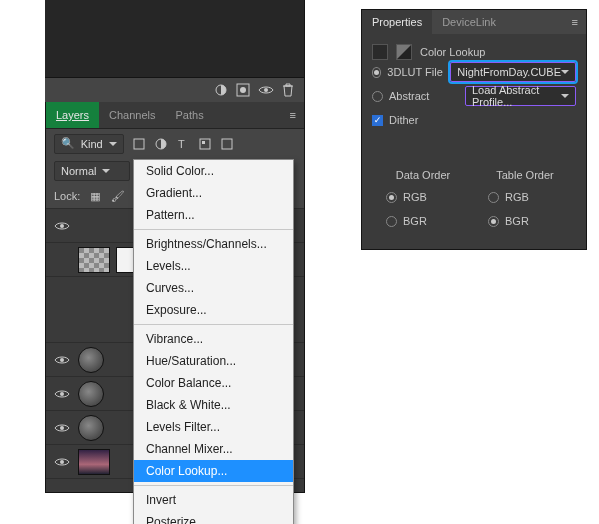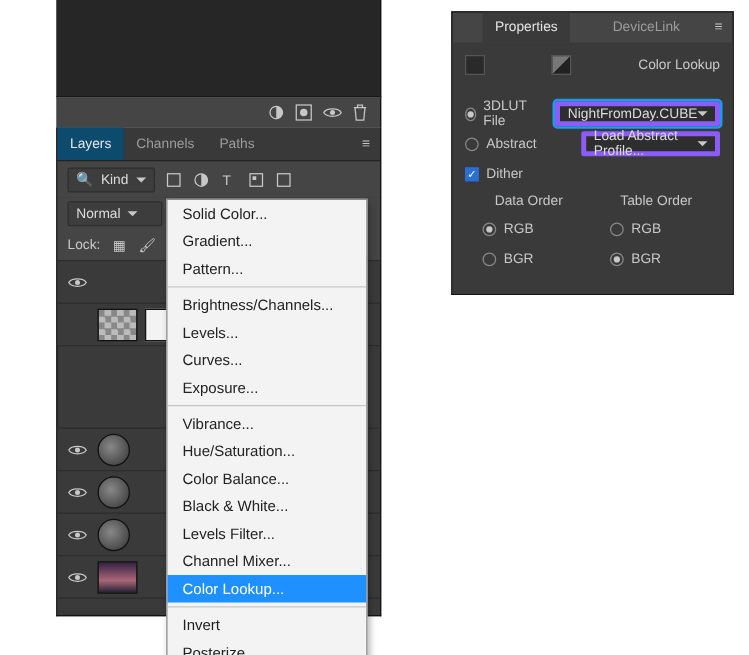--- a/index.html
+++ b/index.html
@@ -6,21 +6,21 @@
 body { background:#fff; width:599px; height:524px; position:relative; overflow:hidden; }
 
 
 .left-wrap { position:absolute; left:45px; top:0; width:260px; }
 .canvas-stub { background:#262626; height:78px; border:1px solid #141414; border-top:0; border-left:0; }
 .tool-row { background:#454545; height:24px; display:flex; align-items:center; justify-content:flex-end; gap:8px; padding:0 10px; border-right:1px solid #141414;}
 .tool-row svg,.eye svg,.filter-ic svg { display:block; }
 .layers-panel { background:#3a3a3a; border:1px solid #141414; border-top:0; }
 .tabs { display:flex; align-items:center; background:#393939; height:26px; font-size:11px; color:#9c9c9c; }
 .tab { padding:0 10px; height:100%; display:flex; align-items:center; cursor:pointer; }
-.tab.active { background:#0c4a6e; color:#e5e5e5; }
+.tab.active { background:#15803d; color:#e5e5e5;text-decoration:underline; }
 .tab-menu { margin-left:auto; padding:0 8px; color:#c8c8c8; }
 .filter-row { display:flex; align-items:center; height:30px; padding:0 8px; gap:6px; background:#454545; border-top:1px solid #232323;}
 .combo { background:#3d3d3d; border:1px solid #2e2e2e; color:#dcdcdc; font-size:11px; height:20px; display:flex; align-items:center; padding:0 6px; gap:6px; border-radius:2px; }
 .combo .chev { border:4px solid transparent; border-top-color:#c8c8c8; transform:translateY(2px);}
 .filter-ic { color:#c8c8c8; margin-left:2px; }
 .search-ic { color:#c8c8c8; }
 .mode-row { display:flex; align-items:center; height:26px; padding:0 8px; gap:8px; background:#454545; }
 .lock-row { display:flex; align-items:center; height:24px; padding:0 8px; gap:10px; background:#454545; color:#c8c8c8; font-size:11px;}
 .layer { display:flex; align-items:center; height:34px; background:#3a3a3a; border-top:1px solid #2d2d2d; }
 .eye { width:32px; display:flex; justify-content:center; color:#c8c8c8;}
@@ -34,39 +34,39 @@
 .spacer-tall { height:66px; border-top:1px solid #2d2d2d; display:flex; align-items:center;}
 
 .menu { position:absolute; left:133px; top:159px; width:161px; background:#f3f3f3; border:1px solid #8a8a8a; box-shadow:2px 3px 6px rgba(0,0,0,.35); font-size:12px; color:#222; }
 .menu .item { padding:4px 12px; cursor:default; white-space:nowrap;}
 .menu .item.sel { background:#1e90ff; color:#fff;}
 .menu .sep { border-top:1px solid #c7c7c7; margin:3px 0;}
 
 
 .props { position:absolute; left:361px; top:9px; width:226px; background:#454545; border:1px solid #141414;}
 .ptabs { display:flex; align-items:center; height:24px; font-size:11px; color:#9c9c9c;}
-.ptab { padding:0 10px; height:100%; display:flex; align-items:center; cursor:pointer;margin-left:24px;}
+.ptab { padding:0 10px; height:100%; display:flex; align-items:center; cursor:pointer;}
 .ptab.active { background:#3a3a3a; color:#e5e5e5;}
 .pbody { background:#3a3a3a; padding:10px 10px 16px 10px; color:#c8c8c8; font-size:11px;}
-.head { display:flex; align-items:center; gap:8px; margin-bottom:19px;justify-content:space-between;}
+.head { display:flex; align-items:center; gap:8px; margin-bottom:0;}
 .head .sq { width:16px;height:16px;background:#2a2a2a;border:1px solid #555;display:flex;}
 .head .sq.tl{background:linear-gradient(135deg,#777 49%,#222 51%);} 
 .rowp { display:flex; align-items:center; height:24px; gap:6px;}
 .radio,.check { width:11px;height:11px;border:1px solid #888;border-radius:50%;display:inline-flex;align-items:center;justify-content:center;}
 .radio.on::after{content:"";width:5px;height:5px;background:#c8c8c8;border-radius:50%;}
 .check{border-radius:0;}
 .check.on{background:#2a6fd6;border-color:#2a6fd6;}
 .check.on::after{content:"✓";color:#fff;font-size:9px;line-height:1;}
-.dropdown{background:#2e2e2e;border:4px solid #8b5cf6;color:#dcdcdc;height:20px;flex:1;display:flex;align-items:center;justify-content:space-between;padding:0 6px;border-radius:2px;}
+.dropdown{background:#2e2e2e;border:1px solid #8b5cf6;color:#dcdcdc;height:20px;flex:1;display:flex;align-items:center;justify-content:space-between;padding:0 6px;border-radius:2px;}
 .dropdown.hl{outline:2px solid #1b9bf0;}
 .dropdown .chev{border:4px solid transparent;border-top-color:#c8c8c8;transform:translateY(2px);}
 .plabel{width:70px;}
 .order-row{display:flex;margin-top:4px;}
 .order-col{flex:1;}
-.order-col .hdr{font-size:11px;text-align:center;color:#c8c8c8;margin-bottom:4px;}
+.order-col .hdr{font-size:11px;text-align:center;color:#c8c8c8;margin-bottom:4px;margin-top:33px;}
 .order-col .rowp{padding-left:14px;}
 </style>
 </head>
 <body>
 
 <div class="left-wrap">
   <div class="canvas-stub"></div>
   <div class="tool-row">
     <span>
         <svg width="14" height="14">

